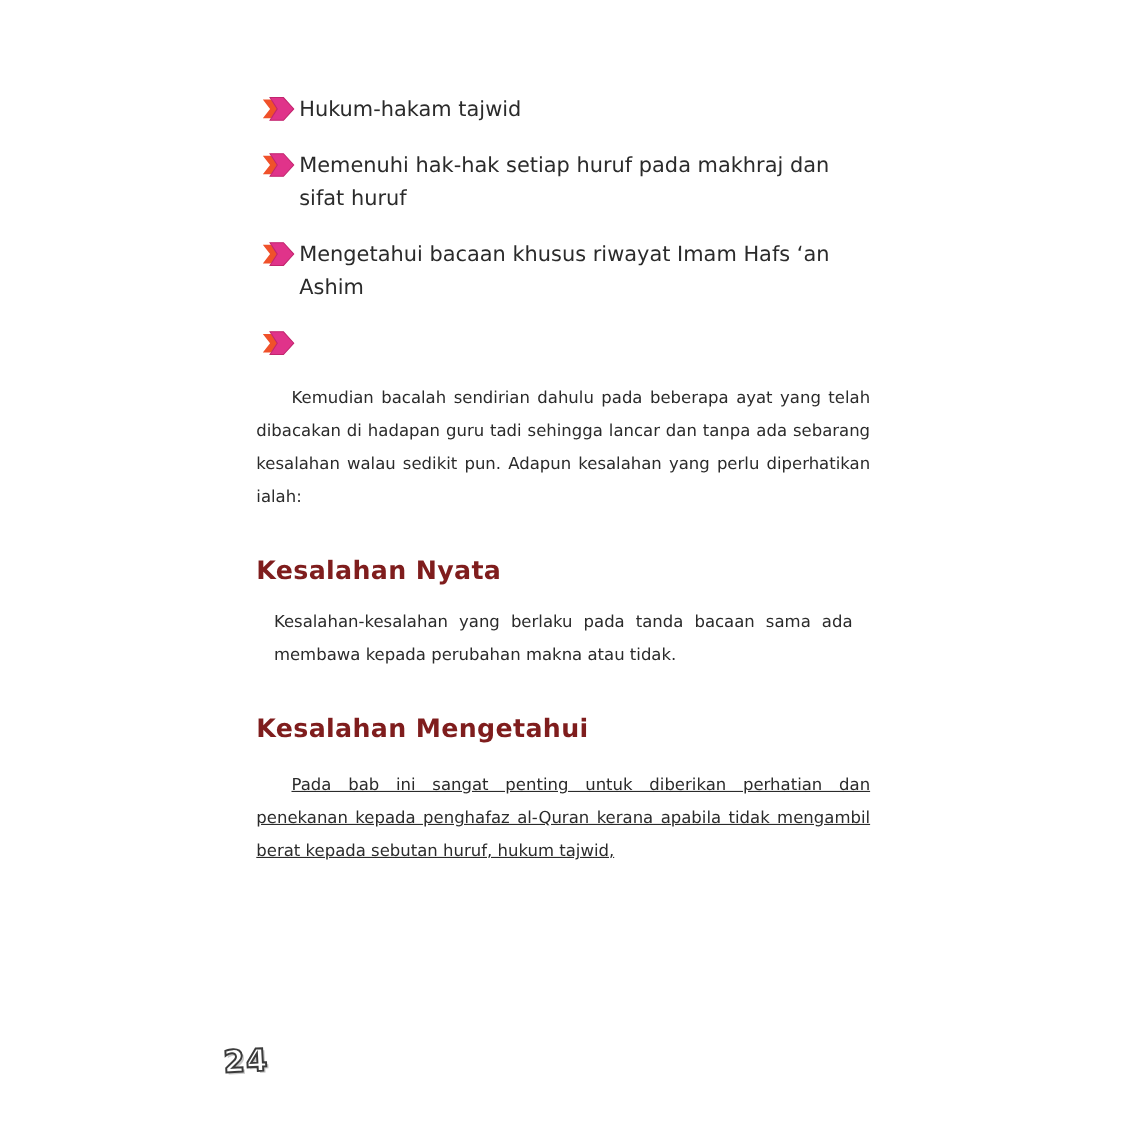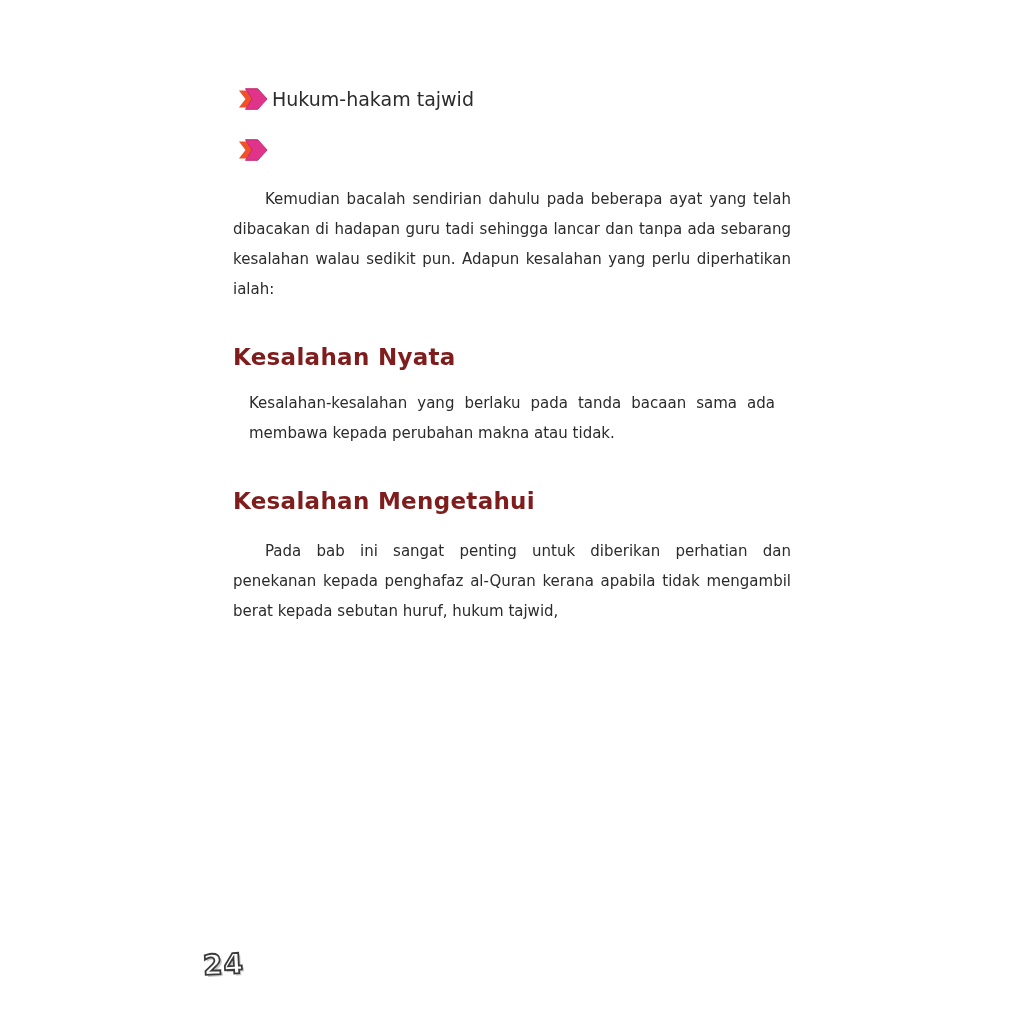--- a/index.html
+++ b/index.html
@@ -49,20 +49,21 @@
     margin: 0;
   }
   .para.indent {
     text-indent: 32px;
   }
   .para.intro {
     margin-top: 22px;
   }
   .para.closing {
     margin-top: 22px;
+    text-decoration: underline;
   }
   h2.section-heading {
     font-size: 23px;
     font-weight: 700;
     letter-spacing: 0.3px;
     margin: 40px 0 18px 0;
     color: #7f1d1d;
   }
   .section-body {
     margin: 16px;
@@ -87,21 +88,35 @@
   <div class="content">
 
     <div class="bullet">
       <svg class="arrow" viewBox="0 0 32 24">
         <polygon points="1,3 9,3 17,12 9,21 1,21 8,12" fill="#F0512A"></polygon>
         <polygon points="8,1 21,1 31,12 21,23 8,23 15,12" stroke="#c2256e" stroke-width="1" fill="#E0338A"></polygon>
       </svg>
       <span>Hukum-hakam tajwid</span>
     </div>
 
+    <div class="bullet">
+      <svg class="arrow" viewBox="0 0 32 24">
+        <polygon points="1,3 9,3 17,12 9,21 1,21 8,12" fill="#F0512A"></polygon>
+        <polygon points="8,1 21,1 31,12 21,23 8,23 15,12" stroke="#c2256e" stroke-width="1" fill="#E0338A"></polygon>
+      </svg>
+      <span>Memenuhi hak-hak setiap huruf pada makhraj dan sifat huruf</span>
+    </div>
 
+    <div class="bullet">
+      <svg class="arrow" viewBox="0 0 32 24">
+        <polygon points="1,3 9,3 17,12 9,21 1,21 8,12" fill="#F0512A"></polygon>
+        <polygon points="8,1 21,1 31,12 21,23 8,23 15,12" stroke="#c2256e" stroke-width="1" fill="#E0338A"></polygon>
+      </svg>
+      <span>Mengetahui bacaan khusus riwayat Imam Hafs ‘an Ashim</span>
+    </div>
 
     <div class="bullet">
       <svg class="arrow" viewBox="0 0 32 24">
         <polygon points="1,3 9,3 17,12 9,21 1,21 8,12" fill="#F0512A"></polygon>
         <polygon points="8,1 21,1 31,12 21,23 8,23 15,12" stroke="#c2256e" stroke-width="1" fill="#E0338A"></polygon>
       </svg>
     </div>
 
     <p class="para indent intro">Kemudian bacalah sendirian dahulu pada beberapa ayat yang telah dibacakan di hadapan guru tadi sehingga lancar dan tanpa ada sebarang kesalahan walau sedikit pun. Adapun kesalahan yang perlu diperhatikan ialah:</p>
 

